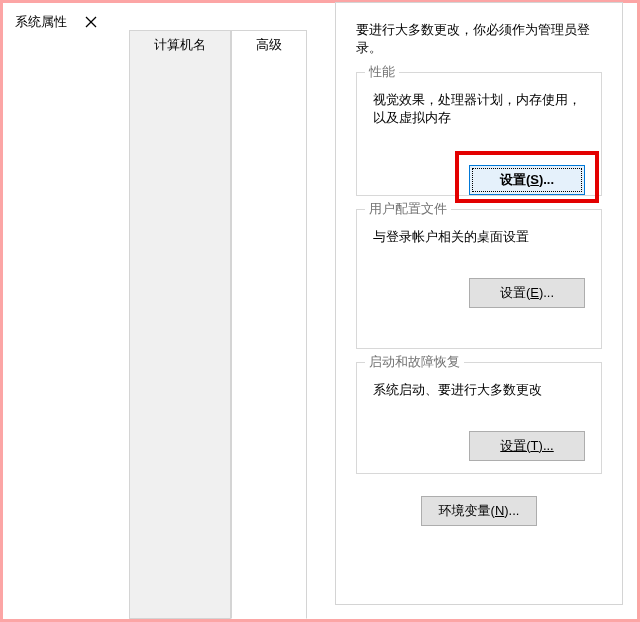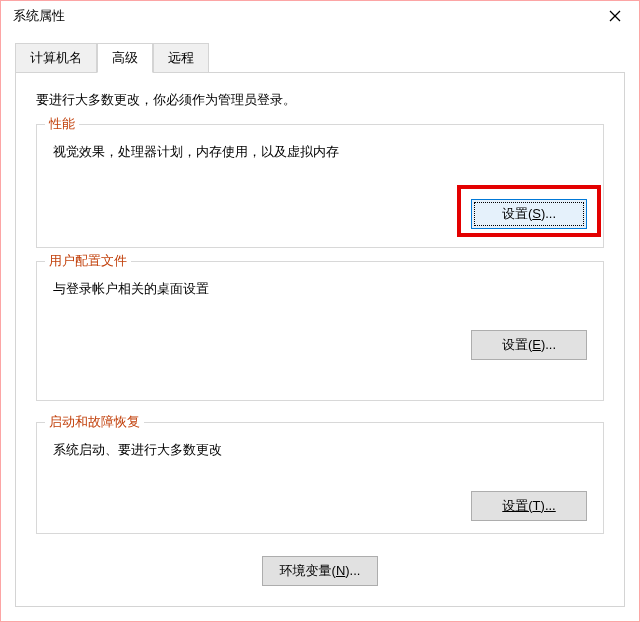--- a/index.html
+++ b/index.html
@@ -11,23 +11,23 @@
       font-family: "Microsoft YaHei", "微软雅黑", sans-serif;
       font-size: 13px;
       background: #ffffff;
       width: 640px;
       height: 622px;
       overflow: hidden;
     }
     .window {
       width: 100%;
       height: 100%;
-      border: 1px solid #fca5a5;
-      display: flex;
-      flex-direction: column;
+      border: 3px solid #fca5a5;
+      display: flex;
+      flex-direction: row;
     }
     .titlebar {
       height: 38px;
       display: flex;
       align-items: center;
       justify-content: space-between;
       padding: 0 0 0 12px;
     }
     .titlebar-title {
       font-size: 13px;
@@ -44,26 +44,27 @@
     .close-btn svg {
       width: 12px;
       height: 12px;
     }
     .tabs-row {
       display: flex;
       padding: 12px 14px 0 14px;
       border-bottom: none;
     }
     .tab {
-      padding: 5px 14px;
+      padding: 5px 24px;
       font-size: 13px;
       color: #000;
       border: 1px solid transparent;
       cursor: pointer;
       position: relative;
+      margin-top: 15px;
     }
     .tab.inactive {
       background: #f0f0f0;
       border: 1px solid #d4d4d4;
       border-bottom: 1px solid #d4d4d4;
     }
     .tab.active {
       background: #ffffff;
       border: 1px solid #d4d4d4;
       border-bottom: 1px solid #ffffff;
@@ -91,21 +92,21 @@
       padding: 14px 16px 16px 16px;
       position: relative;
     }
     .group-title {
       position: absolute;
       top: -10px;
       left: 8px;
       background: #ffffff;
       padding: 0 4px;
       font-size: 13px;
-      color: #c2410c;
+      color: #737373;
     }
     .group-description {
       font-size: 13px;
       color: #000;
       margin-top: 4px;
     }
     .group-buttons {
       display: flex;
       justify-content: flex-end;
       margin-top: 40px;
@@ -121,20 +122,21 @@
       display: flex;
       align-items: center;
       justify-content: center;
       padding: 0 12px;
     }
     .btn.focused {
       background: #e5f1fb;
       border: 1px solid #0078d7;
       outline: 1px dotted #000;
       outline-offset: -4px;
+      font-weight: bold;
     }
     .highlight-box {
       position: absolute;
       border: 4px solid #e30000;
       pointer-events: none;
       width: 144px;
       height: 52px;
     }
     .bottom-row {
       display: flex;
@@ -145,21 +147,20 @@
       text-decoration: underline;
     }
     .group.perf {
       height: 124px;
     }
     .group.profile {
       height: 140px;
     }
     .group.startup {
       height: 112px;
-      margin-top: 8px;
     }
     .group.perf .group-buttons {
       margin-top: 38px;
       position: relative;
     }
     .group.profile .group-buttons {
       margin-top: 32px;
     }
     .group.startup .group-buttons {
       margin-top: 32px;
@@ -176,21 +177,20 @@
       <svg viewBox="0 0 12 12">
           <line x1="1" y1="1" x2="11" y2="11" stroke="#000" stroke-width="1.2"></line>
           <line x1="11" y1="1" x2="1" y2="11" stroke="#000" stroke-width="1.2"></line>
         </svg>
     </div>
   </div>
 
   <div class="tabs-row">
     <div class="tab inactive">计算机名</div>
     <div class="tab active">高级</div>
-    <div class="tab inactive">远程</div>
   </div>
 
   <div class="tab-content-border">
     <div class="notice">要进行大多数更改，你必须作为管理员登录。</div>
 
     <div class="group perf">
       <div class="group-title">性能</div>
       <div class="group-description">视觉效果，处理器计划，内存使用，以及虚拟内存</div>
       <div class="group-buttons">
         <div class="highlight-box" style="top:-14px; right:-14px;"></div>

